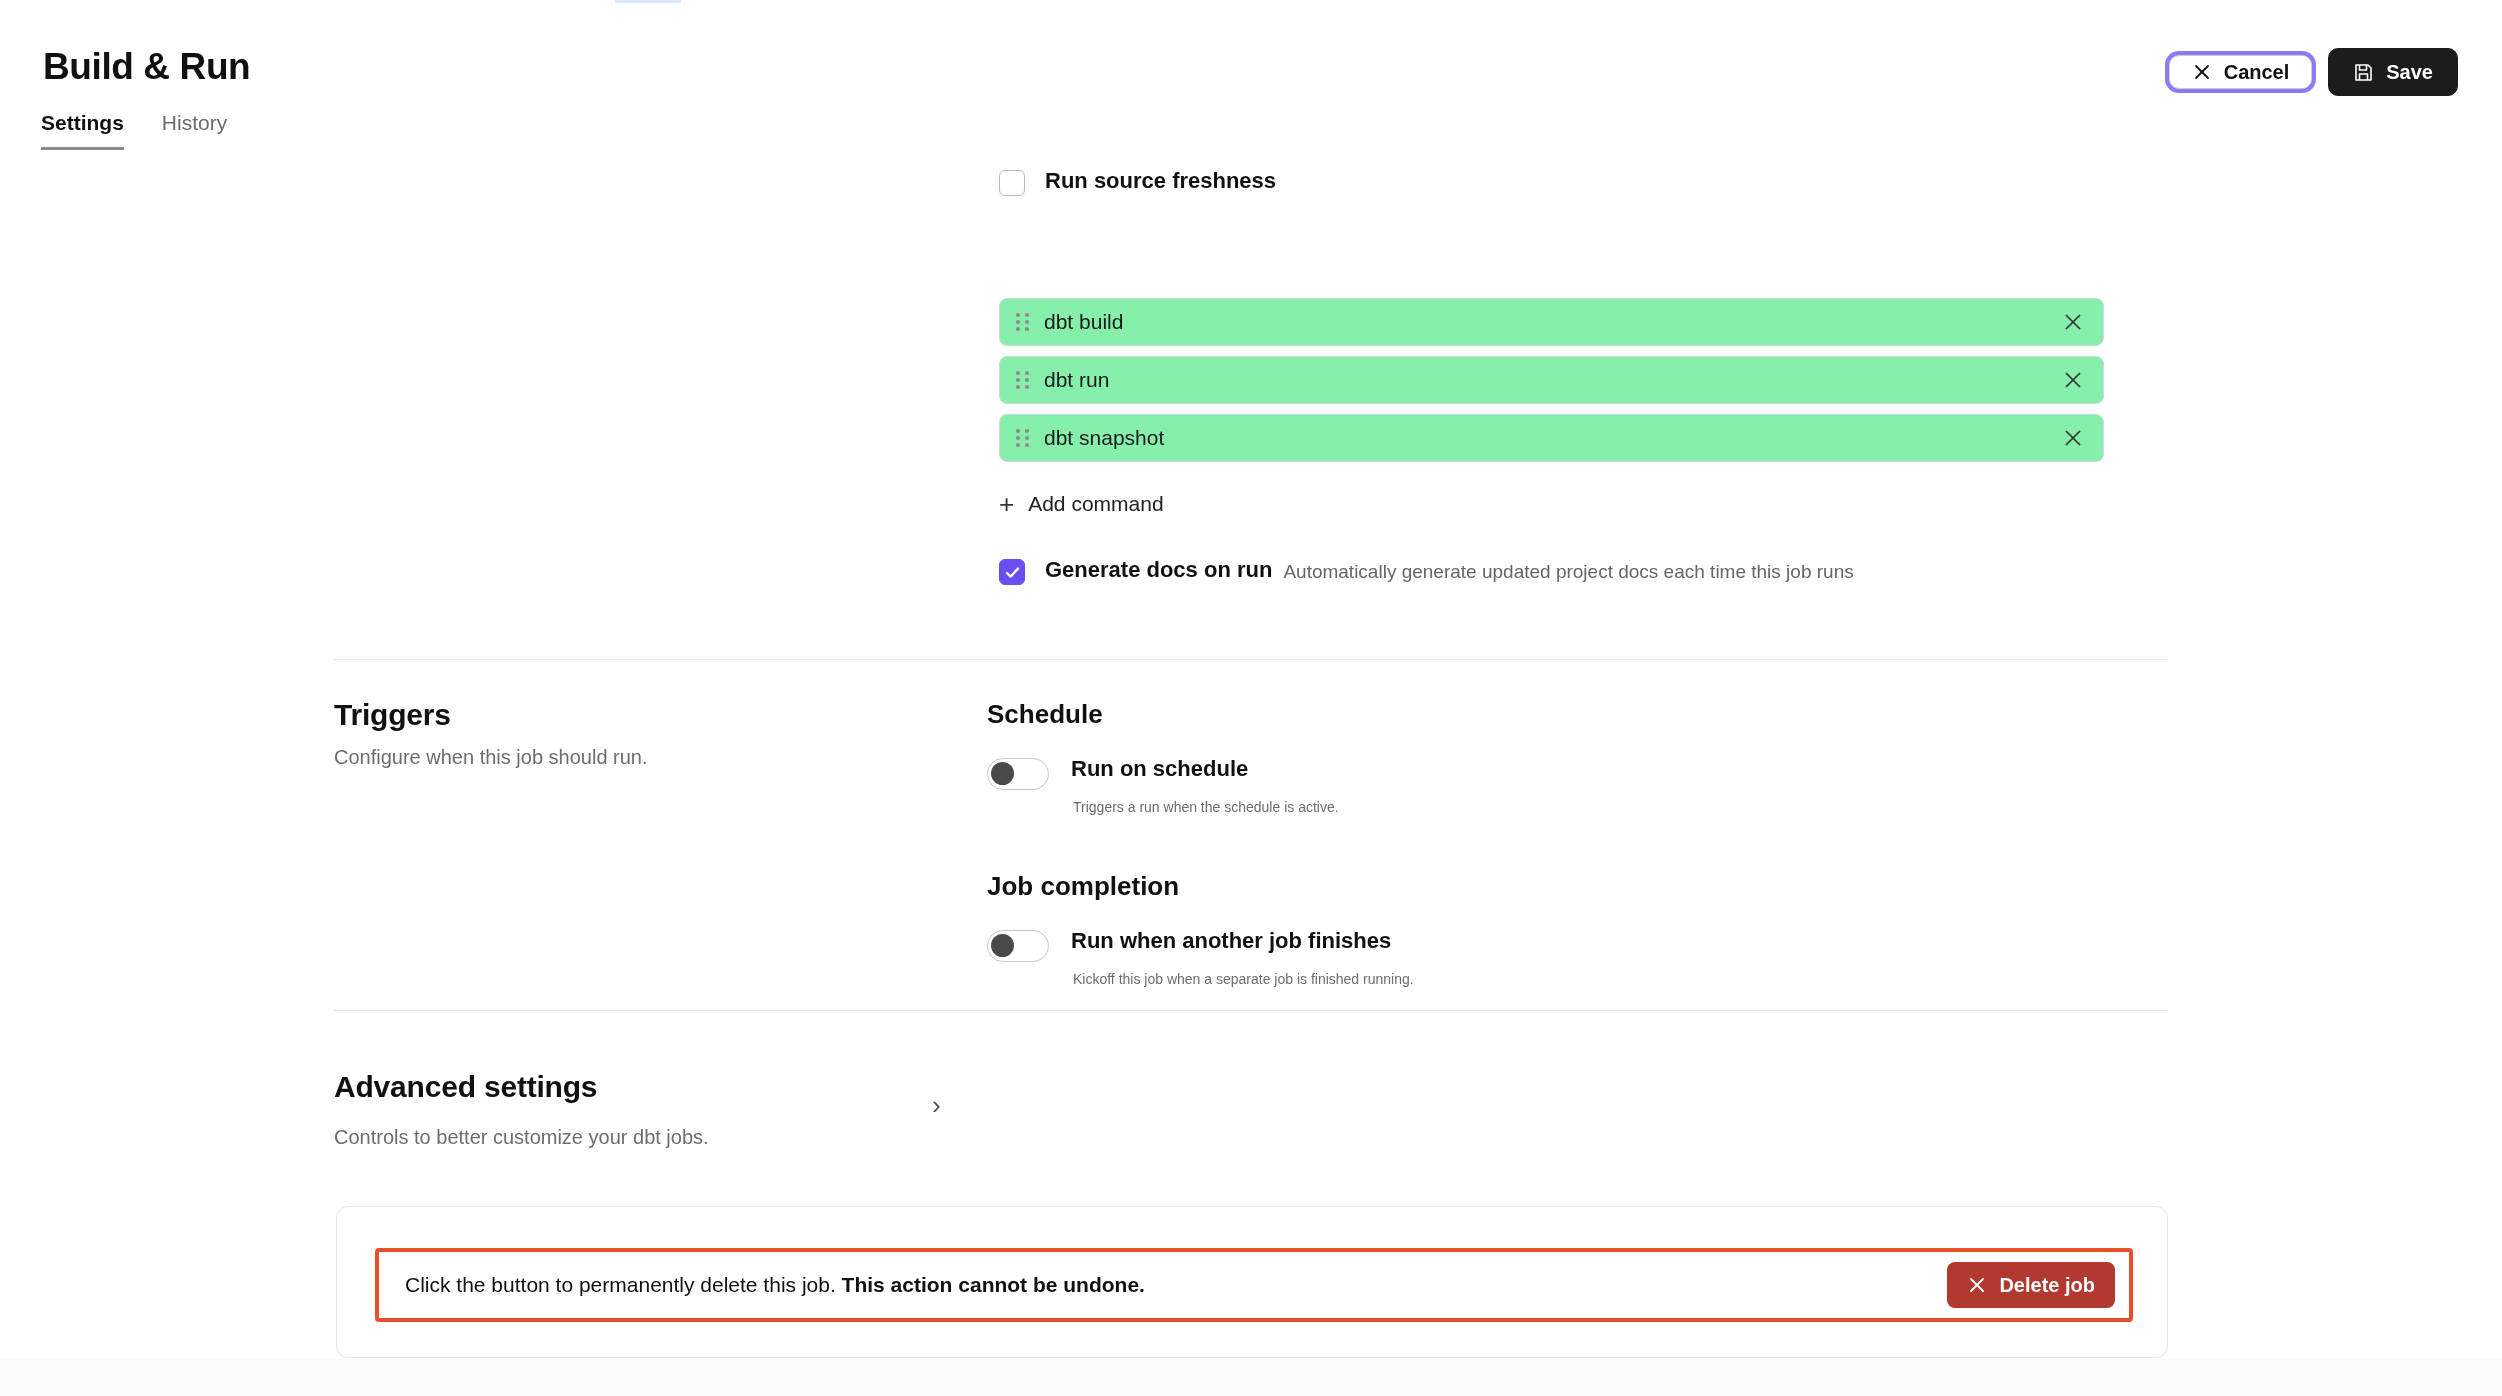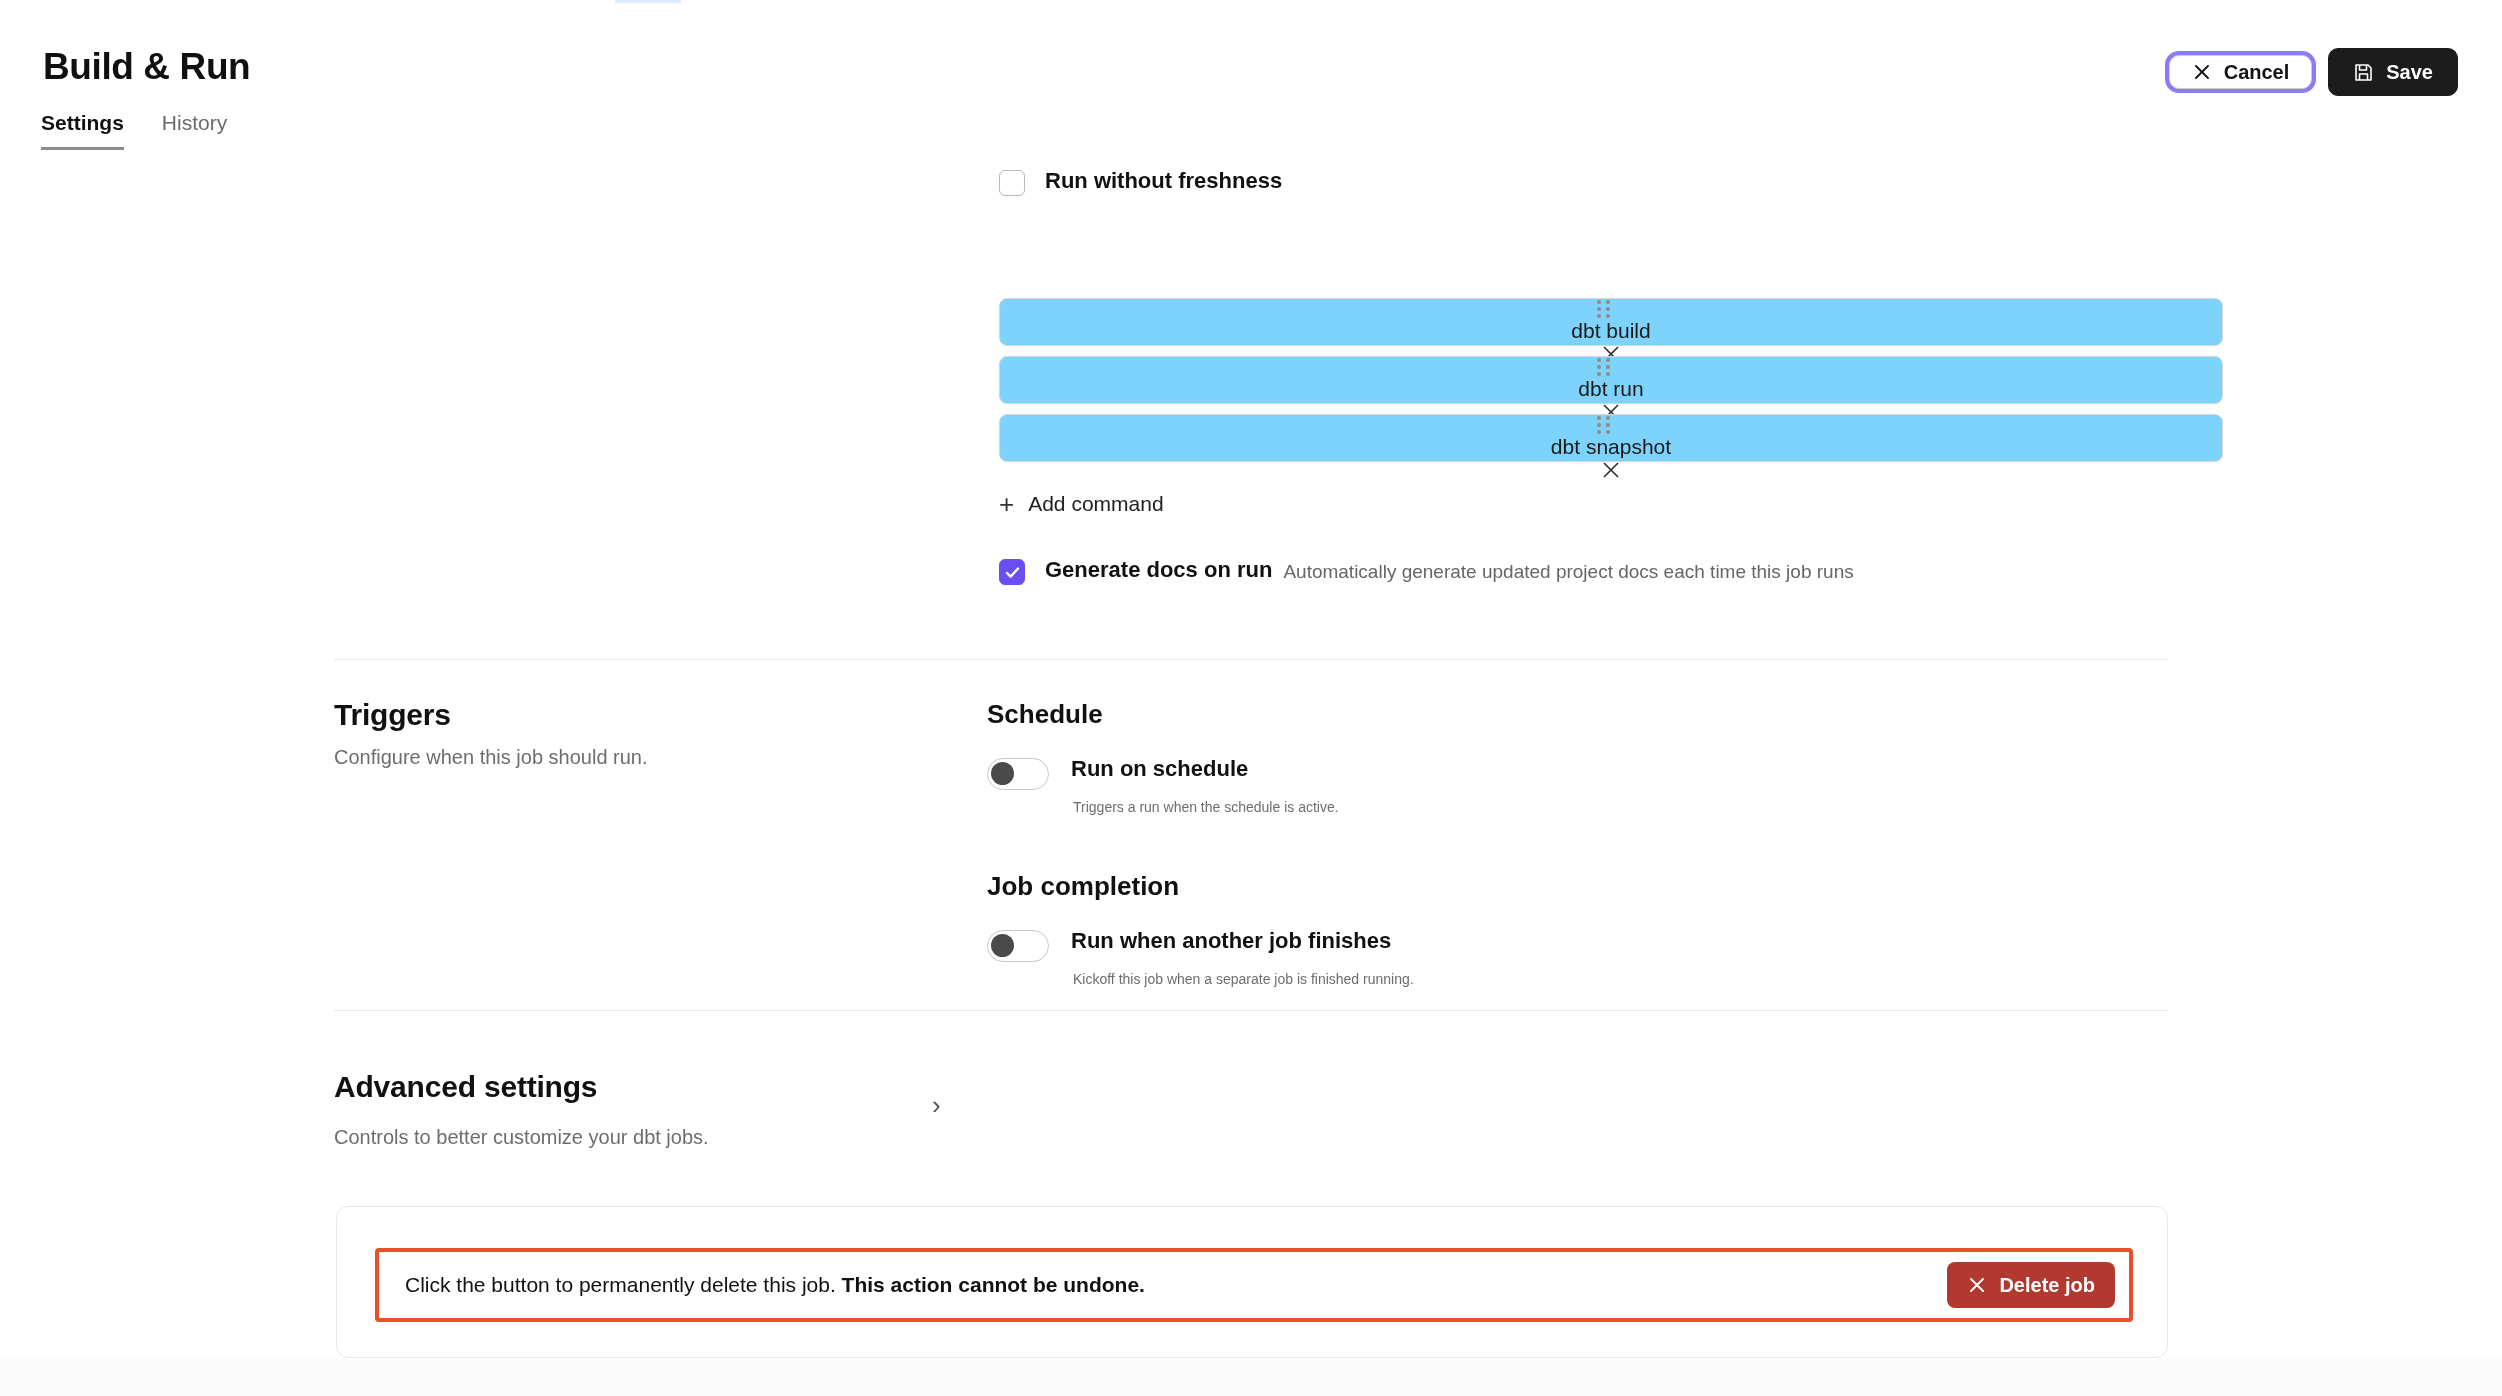--- a/index.html
+++ b/index.html
@@ -92,23 +92,23 @@
   .cbox-label { font-size: 22px; font-weight: 700; color: #111; line-height: 1.2; }
   .cbox-desc { font-size: 19px; color: #666; line-height: 1.55; max-width: 1130px; }
   code.inline {
     font-family: "Liberation Mono", monospace; background: #f2f2f2; color: #333;
     padding: 2px 6px; border-radius: 4px; font-size: 18px;
   }
   a.docs { color: #444; font-weight: 700; text-decoration: underline; }
 
   
   .cmd-row {
-    position: absolute; left: 999px; width: 1224px; height: 48px;
-    border: 1px solid #d6d6d6; border-radius: 8px; background: #7dd3fc;
-    display: flex; align-items: center; padding: 0 16px; flex-direction: column;
+    position: absolute; left: 999px; width: 1105px; height: 48px;
+    border: 1px solid #d6d6d6; border-radius: 8px; background: #86efac;
+    display: flex; align-items: center; padding: 0 16px;
   }
   .grip {
     width: 14px; height: 20px; flex: 0 0 auto; margin-right: 14px;
     display: grid; grid-template-columns: 4px 4px; grid-template-rows: repeat(3, 4px);
     gap: 3px 5px; align-content: center; cursor: grab;
   }
   .grip i { display: block; width: 3.5px; height: 3.5px; border-radius: 50%; background: #8d8d8d; }
   .cmd-text { font-size: 21px; color: #1a1a1a; flex: 1 1 auto; }
   .cmd-x { width: 28px; height: 28px; cursor: pointer; display: flex; align-items: center; justify-content: center; }
 
@@ -178,21 +178,21 @@
     <div class="sec-title" id="exec-title">Execution settings</div>
 
     <div id="commands-label">
       <span>Commands</span>
       <span class="help-dot">?</span>
     </div>
 
     <div class="check-row" style="left:999px; top:168px; width:1170px;">
       <div class="cbox"></div>
       <div style="display:flex; flex-direction:column; gap:12px;">
-        <div class="cbox-label">Run without freshness</div>
+        <div class="cbox-label">Run source freshness</div>
       </div>
     </div>
 
     <div class="cmd-row" style="top:298px;">
       <span class="grip">
         <i></i>
           <i></i>
           <i></i>
           <i></i>
           <i></i>

